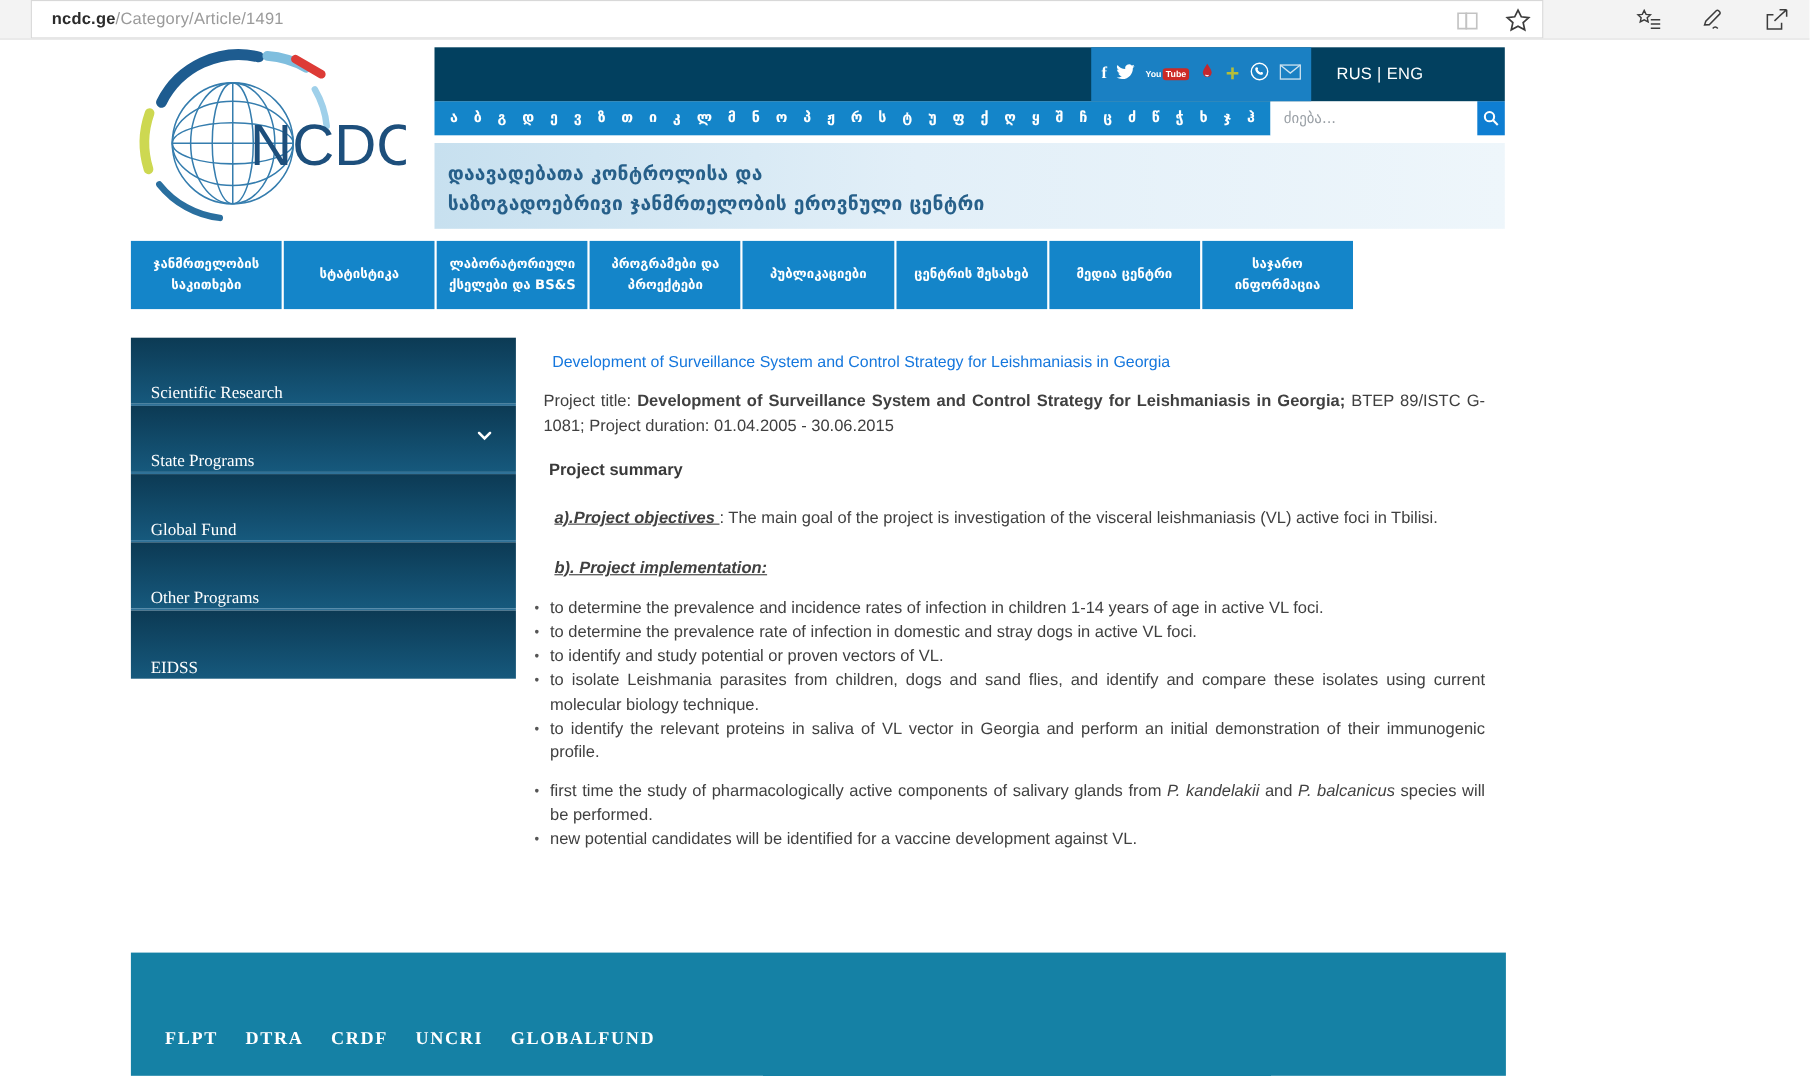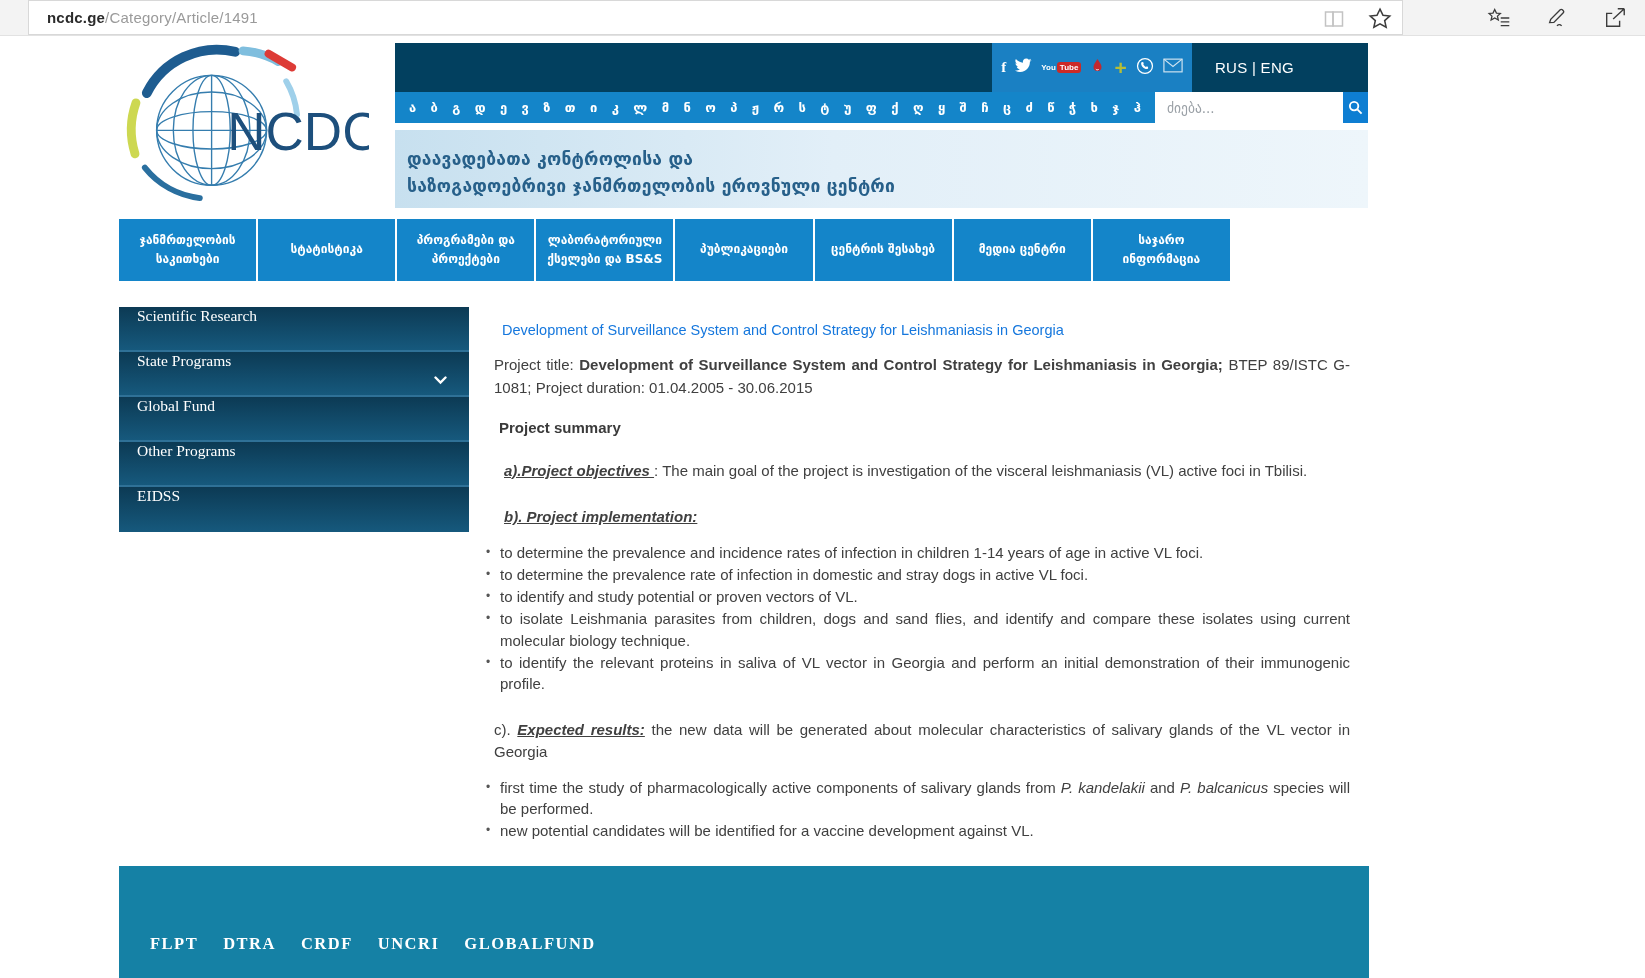--- a/index.html
+++ b/index.html
@@ -49,21 +49,21 @@
   
   .menu { position:absolute; left:119px; top:219px; width:1250px; height:62px;
           display:grid; grid-template-columns:repeat(9,1fr); gap:2px; }
   .menu-item { background:#1485c9; color:#fff; font-family:"DejaVu Sans",sans-serif;
                font-size:12px; font-weight:bold; display:flex; align-items:center;
                justify-content:center; text-align:center; padding:0 10px; line-height:1.6;
                cursor:pointer; }
 
   
   .sidebar { position:absolute; left:119px; top:307px; width:350px; }
-  .side-item { position:relative; height:45px; display:flex; align-items:flex-start; padding-left:18px;
+  .side-item { position:relative; height:62px; display:flex; align-items:flex-end; padding-left:18px;
                color:#fff; font-family:"Liberation Serif",serif; font-size:15.5px;
                background:linear-gradient(180deg,#0c3a54 0%,#16597d 100%);
                border-bottom:2px solid #2f7197; cursor:pointer; }
   .side-item:last-child { border-bottom:none; }
   .side-chevron { position:absolute; right:22px; top:19px; }
 
   
   .content { position:absolute; left:494px; top:318px; width:856px; color:#404040; }
   .doc-title { display:block; color:#1577dd; font-size:14.5px; margin:4px 0 15px 8px;
                text-decoration:none; cursor:pointer; }
@@ -231,22 +231,22 @@
   <div class="banner">
     <div>დაავადებათა კონტროლისა და</div>
     <div>საზოგადოებრივი ჯანმრთელობის ეროვნული ცენტრი</div>
   </div>
 </div>
 
 <nav class="menu">
 
     <div class="menu-item">ჯანმრთელობის საკითხები</div>
     <div class="menu-item">სტატისტიკა</div>
+    <div class="menu-item">ლაბორატორიული ქსელები და BS&amp;S</div>
     <div class="menu-item">პროგრამები და პროექტები</div>
-    <div class="menu-item">ლაბორატორიული ქსელები და BS&amp;S</div>
     <div class="menu-item">პუბლიკაციები</div>
     <div class="menu-item">ცენტრის შესახებ</div>
     <div class="menu-item">მედია ცენტრი</div>
     <div class="menu-item">საჯარო ინფორმაცია</div>
   </nav>
 
 <aside class="sidebar">
   <div class="side-item">
       <span>Scientific Research</span>
     </div>
@@ -282,21 +282,20 @@
 
   <ul class="blist">
 
   <li>to determine the prevalence and incidence rates of infection in children 1-14  years of age in active  VL foci.</li>
       <li>to determine the prevalence rate of infection in domestic and stray dogs in active VL foci.</li>
       <li>to identify and study potential or proven vectors of VL.</li>
       <li>to isolate Leishmania parasites from children, dogs and sand flies, and identify and compare these isolates using current molecular biology technique.</li>
       <li>to identify the relevant proteins in saliva of VL vector in Georgia and perform an initial demonstration of their immunogenic profile.</li>
     </ul>
 
-  <p class="expected"><span>c). </span><span class="iu">Expected results:</span><span> the new data will be generated about molecular characteristics of salivary glands of the VL vector in Georgia</span></p>
 
   <ul class="blist blist2">
     <li><span>first time the study of pharmacologically active components of salivary glands from </span><i>P. kandelakii</i><span> and </span><i>P. balcanicus</i><span> species will be performed.</span></li>
     <li>new potential candidates will be identified for a vaccine development against VL.</li>
   </ul>
 </section>
 
 <footer class="footer">
   <div class="footer-links">
 

